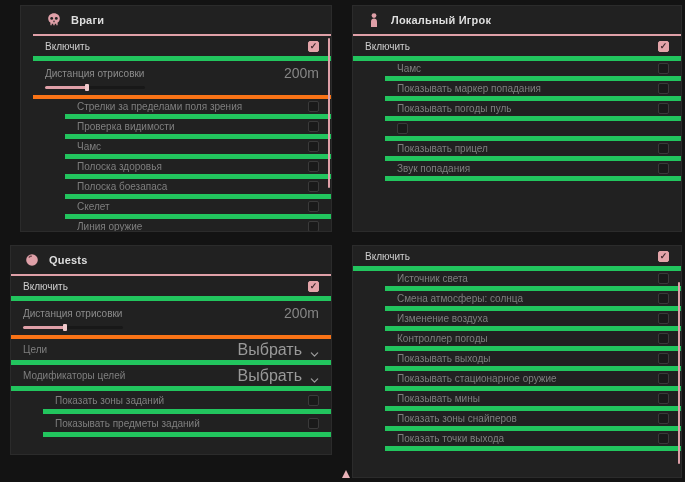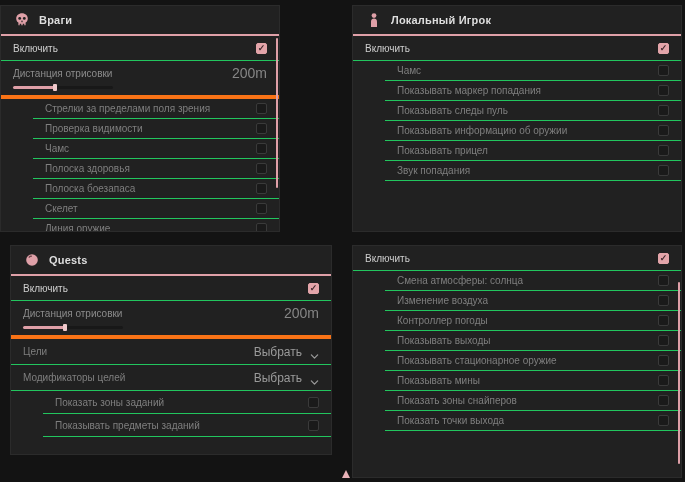--- a/index.html
+++ b/index.html
@@ -6,35 +6,35 @@
   body{
     width:685px;height:482px;background:#131313;overflow:hidden;
     font-family:"Liberation Sans", sans-serif;
     -webkit-font-smoothing:antialiased;
   }
   .stage{position:relative;width:685px;height:482px;overflow:hidden;}
   .panel{
     position:absolute;background:#212121;border:1px solid #2b2b2b;
     box-sizing:border-box;overflow:hidden;
   }
-  #p-enemies{left:0;top:5px;width:280px;height:227px;}
+  #p-enemies{left:20px;top:5px;width:312px;height:227px;padding-left:12px;}
   #p-local{left:352px;top:5px;width:330px;height:227px;}
   #p-quests{left:10px;top:245px;width:322px;height:210px;}
   #p-world{left:352px;top:245px;width:330px;height:233px;}
 
   .hdr{
     height:28px;display:flex;align-items:center;gap:9px;
     padding:0 13px;border-bottom:2px solid #dfa0a8;
   }
   .hdr .ttl{font-size:11px;font-weight:bold;color:#dedede;letter-spacing:.2px;}
   .icon16{width:16px;height:16px;display:inline-block;flex:0 0 auto;}
 
   .row{
     display:flex;align-items:center;justify-content:space-between;
-    padding:0 12px;border-bottom:1px solid #22c55e;box-sizing:border-box;
+    padding:0 12px;border-bottom:5px solid #22c55e;box-sizing:border-box;
   }
   .row .lbl{font-size:10px;color:#7f7f7f;}
   .row.bright{height:25px;}
   .row.bright .lbl{color:#cfcfcf;}
   .row.item{height:20px;margin-left:32px;}
   .row.dd{height:26px;}
 
   .cb{
     width:11px;height:11px;border-radius:2px;background:#1a1a1a;
     border:1px solid #3a3a3a;box-sizing:border-box;flex:0 0 auto;
@@ -53,21 +53,21 @@
   .track{
     position:relative;margin-top:5px;width:100px;height:3px;background:#181818;border-radius:2px;
   }
   .fill{position:absolute;left:0;top:0;height:3px;width:42%;background:#dfa0a8;border-radius:2px;}
   .handle{
     position:absolute;left:40px;top:-2px;width:4px;height:7px;
     background:#eec8cb;border-radius:1px;
   }
 
   .dd-right{display:flex;align-items:center;gap:8px;}
-  .dd-val{font-size:12px;color:#9a9a9a;}
+  .dd-val{font-size:16px;color:#9a9a9a;}
   .chev{width:9px;height:9px;display:inline-block;}
 
   .scrollthumb{position:absolute;right:1px;width:2px;background:#dfa0a8;border-radius:1px;}
   #sb-enemies{top:32px;height:150px;}
   #sb-world{top:36px;height:182px;}
 
   .cursor{
     position:absolute;left:342px;top:470px;width:0;height:0;
     border-left:4px solid transparent;border-right:4px solid transparent;
     border-bottom:8px solid #e9b2b8;
@@ -159,25 +159,24 @@
     </div>
     <div class="row item">
       <span class="lbl">Чамс</span>
       <span class="cb"></span>
     </div>
     <div class="row item">
       <span class="lbl">Показывать маркер попадания</span>
       <span class="cb"></span>
     </div>
     <div class="row item">
-      <span class="lbl">Показывать следы пуль</span>
-      <span class="cb"></span>
-    </div>
-    <div class="row item">
-      <span class="lbl">Показывать информацию об оружии</span>
+      <span class="lbl">Показывать погоды пуль</span>
+      <span class="cb"></span>
+    </div>
+    <div class="row item">
       <span class="cb"></span>
     </div>
     <div class="row item">
       <span class="lbl">Показывать прицел</span>
       <span class="cb"></span>
     </div>
     <div class="row item">
       <span class="lbl">Звук попадания</span>
       <span class="cb"></span>
     </div>
@@ -242,20 +241,24 @@
   </section>
 
   <section class="panel" id="p-world">
     <div class="row bright">
       <span class="lbl">Включить</span>
       <span class="cb checked">
           <span class="tick">✓</span>
         </span>
     </div>
     <div class="row item">
+      <span class="lbl">Источник света</span>
+      <span class="cb"></span>
+    </div>
+    <div class="row item">
       <span class="lbl">Смена атмосферы: солнца</span>
       <span class="cb"></span>
     </div>
     <div class="row item">
       <span class="lbl">Изменение воздуха</span>
       <span class="cb"></span>
     </div>
     <div class="row item">
       <span class="lbl">Контроллер погоды</span>
       <span class="cb"></span>

